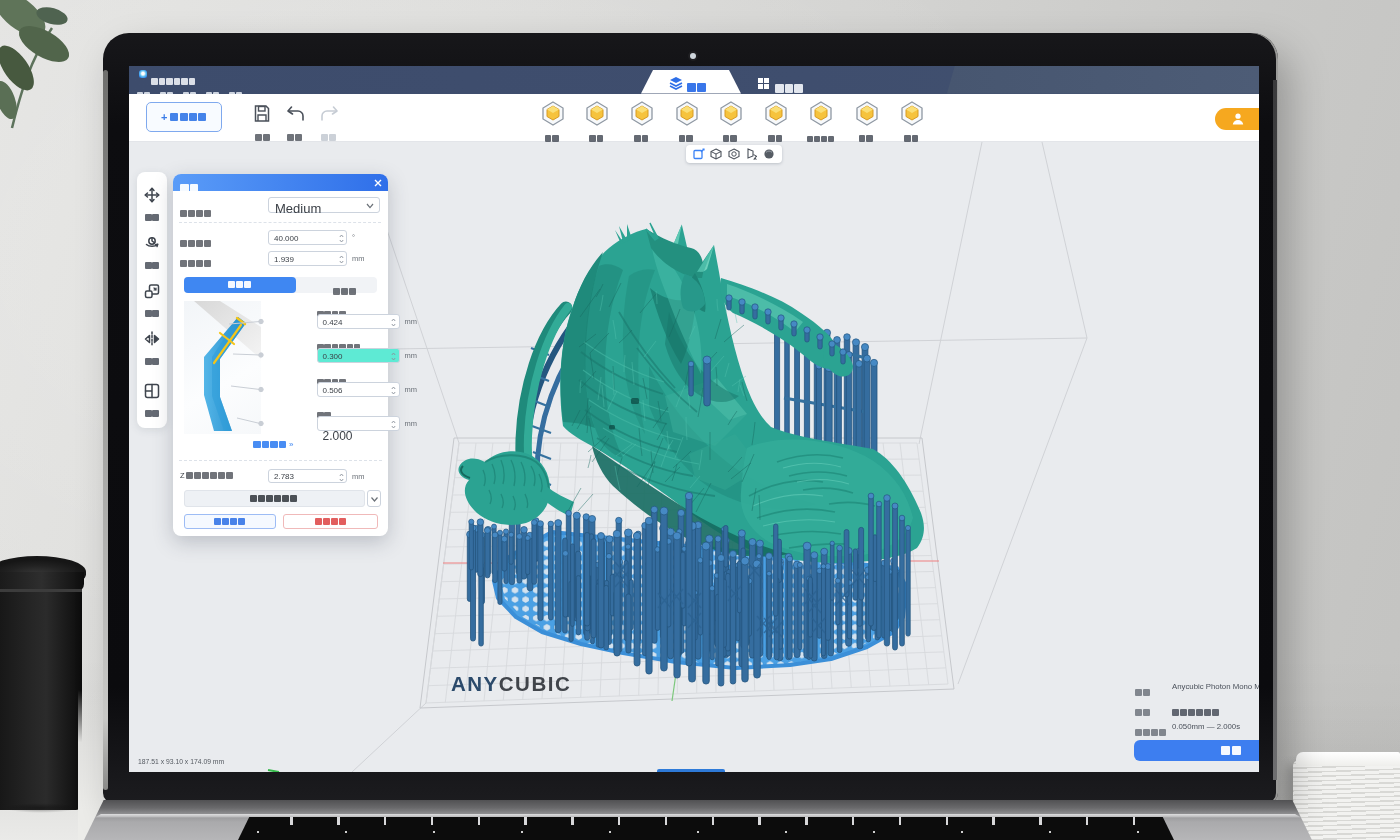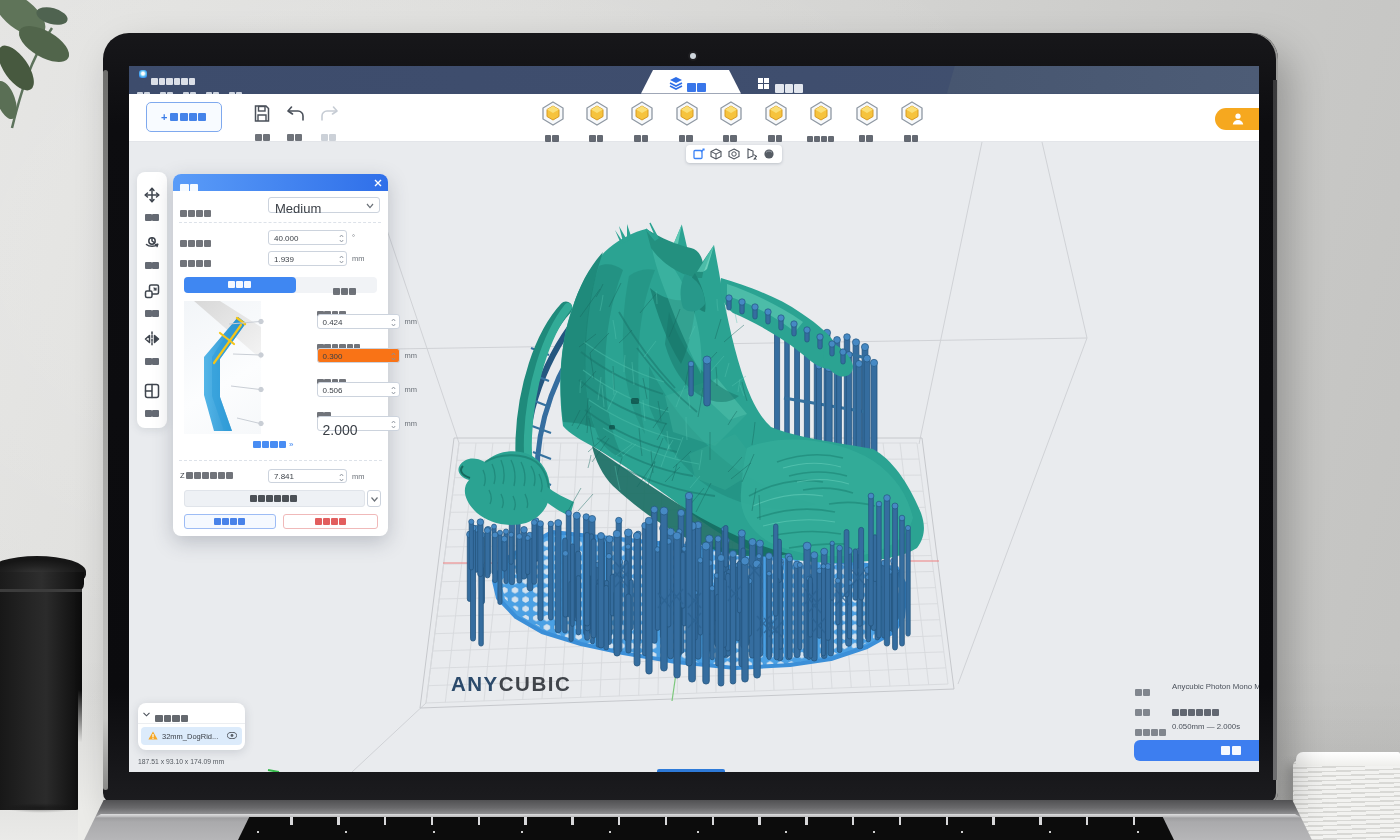--- a/index.html
+++ b/index.html
@@ -921,21 +921,21 @@
       <div class="abs" style="left:231.5px;top:143.2px;font-size:7.5px;color:#6b7178">mm</div>
  <div class="abs" style="left:144px;top:162.8px"><span class="zc">
           <i style="width:6.5px;height:6.5px;background:#3a3f46;opacity:0.72;margin-right:0.9px;border-radius:1px"></i>
           <i style="width:6.5px;height:6.5px;background:#3a3f46;opacity:0.72;margin-right:0.9px;border-radius:1px"></i>
           <i style="width:6.5px;height:6.5px;background:#3a3f46;opacity:0.72;margin-right:0.9px;border-radius:1px"></i>
           <i style="width:6.5px;height:6.5px;background:#3a3f46;opacity:0.72;margin-right:0.9px;border-radius:1px"></i>
           <i style="width:6.5px;height:6.5px;background:#3a3f46;opacity:0.72;margin-right:0.9px;border-radius:1px"></i>
           <i style="width:6.5px;height:6.5px;background:#3a3f46;opacity:0.72;margin-right:0.9px;border-radius:1px"></i>
         </span></div>
 
- <div class="abs" style="left:143.5px;top:174px;width:83px;height:14.5px;background:#f97316;border:1px solid #ccd3dd;border-radius:3px">
+ <div class="abs" style="left:143.5px;top:174px;width:83px;height:14.5px;background:#5eead4;border:1px solid #ccd3dd;border-radius:3px">
   <span class="abs" style="left:5px;top:2.6px;font-size:8px;color:#3a3f46">0.300</span>
   <svg class="abs" style="right:2.5px;top:2.8px" width="5" height="9" viewBox="0 0 5 9">
           <path d="M0.8 3 L2.5 1 L4.2 3" fill="none" stroke="#8a919b" stroke-width="0.9"></path>
           <path d="M0.8 6 L2.5 8 L4.2 6" fill="none" stroke="#8a919b" stroke-width="0.9"></path>
         </svg>
  </div>
       <div class="abs" style="left:231.5px;top:177px;font-size:7.5px;color:#6b7178">mm</div>
  <div class="abs" style="left:144px;top:197px"><span class="zc">
           <i style="width:6.5px;height:6.5px;background:#3a3f46;opacity:0.72;margin-right:0.9px;border-radius:1px"></i>
           <i style="width:6.5px;height:6.5px;background:#3a3f46;opacity:0.72;margin-right:0.9px;border-radius:1px"></i>
@@ -950,21 +950,21 @@
           <path d="M0.8 6 L2.5 8 L4.2 6" fill="none" stroke="#8a919b" stroke-width="0.9"></path>
         </svg>
  </div>
       <div class="abs" style="left:231.5px;top:211px;font-size:7.5px;color:#6b7178">mm</div>
  <div class="abs" style="left:144px;top:230px"><span class="zc">
           <i style="width:6.5px;height:6.5px;background:#3a3f46;opacity:0.72;margin-right:0.9px;border-radius:1px"></i>
           <i style="width:6.5px;height:6.5px;background:#3a3f46;opacity:0.72;margin-right:0.9px;border-radius:1px"></i>
         </span></div>
 
  <div class="abs" style="left:143.5px;top:242px;width:83px;height:14.5px;background:#fff;border:1px solid #ccd3dd;border-radius:3px">
-  <span class="abs" style="left:5px;top:5px;font-size:14px;color:#3a3f46">2.000</span>
+  <span class="abs" style="left:5px;top:12px;font-size:12px;color:#3a3f46">2.000</span>
   <svg class="abs" style="right:2.5px;top:2.8px" width="5" height="9" viewBox="0 0 5 9">
           <path d="M0.8 3 L2.5 1 L4.2 3" fill="none" stroke="#8a919b" stroke-width="0.9"></path>
           <path d="M0.8 6 L2.5 8 L4.2 6" fill="none" stroke="#8a919b" stroke-width="0.9"></path>
         </svg>
  </div>
       <div class="abs" style="left:231.5px;top:245px;font-size:7.5px;color:#6b7178">mm</div>
  <div class="abs" style="left:80px;top:266px;display:flex;align-items:center">
         <span class="zc">
           <i style="width:7.5px;height:7.5px;background:#3f87f2;opacity:0.95;margin-right:1px;border-radius:1px"></i>
           <i style="width:7.5px;height:7.5px;background:#3f87f2;opacity:0.95;margin-right:1px;border-radius:1px"></i>
@@ -980,21 +980,21 @@
           <i style="width:7px;height:7px;background:#3a3f46;opacity:0.72;margin-right:1px;border-radius:1px"></i>
           <i style="width:7px;height:7px;background:#3a3f46;opacity:0.72;margin-right:1px;border-radius:1px"></i>
           <i style="width:7px;height:7px;background:#3a3f46;opacity:0.72;margin-right:1px;border-radius:1px"></i>
           <i style="width:7px;height:7px;background:#3a3f46;opacity:0.72;margin-right:1px;border-radius:1px"></i>
           <i style="width:7px;height:7px;background:#3a3f46;opacity:0.72;margin-right:1px;border-radius:1px"></i>
           <i style="width:7px;height:7px;background:#3a3f46;opacity:0.72;margin-right:1px;border-radius:1px"></i>
         </span>
       </div>
 
  <div class="abs" style="left:95px;top:294.8px;width:79px;height:14.5px;background:#fff;border:1px solid #ccd3dd;border-radius:3px">
-  <span class="abs" style="left:5px;top:2.6px;font-size:8px;color:#3a3f46">7.841</span>
+  <span class="abs" style="left:5px;top:2.6px;font-size:8px;color:#3a3f46">2.783</span>
   <svg class="abs" style="right:2.5px;top:2.8px" width="5" height="9" viewBox="0 0 5 9">
           <path d="M0.8 3 L2.5 1 L4.2 3" fill="none" stroke="#8a919b" stroke-width="0.9"></path>
           <path d="M0.8 6 L2.5 8 L4.2 6" fill="none" stroke="#8a919b" stroke-width="0.9"></path>
         </svg>
  </div>
       <div class="abs" style="left:179px;top:297.8px;font-size:7.5px;color:#6b7178">mm</div>
  <div class="abs" style="left:10.7px;top:316.4px;width:181px;height:16.6px;background:#eef1f5;border:1px solid #e0e4ea;border-radius:3px;display:flex;align-items:center;justify-content:center">
         <span class="zc">
           <i style="width:7px;height:7px;background:#3a3f46;opacity:0.9;margin-right:1px;border-radius:1px"></i>
           <i style="width:7px;height:7px;background:#3a3f46;opacity:0.9;margin-right:1px;border-radius:1px"></i>
@@ -1019,44 +1019,20 @@
       </div>
  <div class="abs" style="left:110.2px;top:340.3px;width:94.8px;height:14.5px;background:#fff;border:1px solid #f0b9b9;border-radius:3px;display:flex;align-items:center;justify-content:center">
         <span class="zc">
           <i style="width:7px;height:7px;background:#e05555;opacity:0.95;margin-right:1px;border-radius:1px"></i>
           <i style="width:7px;height:7px;background:#e05555;opacity:0.95;margin-right:1px;border-radius:1px"></i>
           <i style="width:7px;height:7px;background:#e05555;opacity:0.95;margin-right:1px;border-radius:1px"></i>
           <i style="width:7px;height:7px;background:#e05555;opacity:0.95;margin-right:1px;border-radius:1px"></i>
         </span>
       </div>
 </div>
-<div class="abs" style="left:9px;top:637px;width:107px;height:47px;background:#fff;border-radius:8px;box-shadow:0 2px 10px rgba(60,70,90,.18)">
- <svg class="abs" style="left:5px;top:9px" width="7" height="5" viewBox="0 0 7 5">
-        <path d="M0.5 0.8 L3.5 3.8 L6.5 0.8" fill="none" stroke="#4a505a" stroke-width="1.1"></path>
-      </svg>
- <div class="abs" style="left:17px;top:5px"><span class="zc">
-          <i style="width:7.5px;height:7.5px;background:#3a3f46;opacity:0.78;margin-right:1px;border-radius:1px"></i>
-          <i style="width:7.5px;height:7.5px;background:#3a3f46;opacity:0.78;margin-right:1px;border-radius:1px"></i>
-          <i style="width:7.5px;height:7.5px;background:#3a3f46;opacity:0.78;margin-right:1px;border-radius:1px"></i>
-          <i style="width:7.5px;height:7.5px;background:#3a3f46;opacity:0.78;margin-right:1px;border-radius:1px"></i>
-        </span></div>
- <div class="abs" style="left:0;top:19.5px;width:107px;border-top:1px solid #eceef1"></div>
- <div class="abs" style="left:3px;top:24px;width:101px;height:17.5px;background:#dcebfb;border-radius:4px">
-  <svg class="abs" style="left:7px;top:4px" width="10" height="9" viewBox="0 0 10 9">
-          <path d="M5 0.5 L9.6 8.5 H0.4 Z" fill="#f5a623"></path>
-          <rect x="4.4" y="3" width="1.2" height="3" fill="#fff"></rect>
-          <rect x="4.4" y="6.6" width="1.2" height="1.2" fill="#fff"></rect>
-        </svg>
-  <span class="abs" style="left:21px;top:4.5px;font-size:7.5px;color:#3a3f46">32mm_DogRid...</span>
-  <svg class="abs" style="right:5px;top:5px" width="10" height="7" viewBox="0 0 10 7">
-          <ellipse cx="5" cy="3.5" rx="4.6" ry="3.2" fill="none" stroke="#5a6068" stroke-width="1"></ellipse>
-          <circle cx="5" cy="3.5" r="1.4" fill="#5a6068"></circle>
-        </svg>
- </div>
-</div>
 <div class="abs" style="left:9px;top:691.5px;font-size:6.8px;color:#555a61">187.51 x 93.10 x 174.09 mm</div>
 
 <div class="abs" style="left:1006px;top:616px"><span class="zc">
         <i style="width:7px;height:7px;background:#6e747c;opacity:0.85;margin-right:1px;border-radius:1px"></i>
         <i style="width:7px;height:7px;background:#6e747c;opacity:0.85;margin-right:1px;border-radius:1px"></i>
       </span></div>
 <span class="abs" style="left:1043px;top:615.5px;font-size:7.8px;color:#4a505a;white-space:nowrap">Anycubic Photon Mono M3</span>
 <div class="abs" style="left:1006px;top:636px"><span class="zc">
         <i style="width:7px;height:7px;background:#6e747c;opacity:0.85;margin-right:1px;border-radius:1px"></i>
         <i style="width:7px;height:7px;background:#6e747c;opacity:0.85;margin-right:1px;border-radius:1px"></i>

